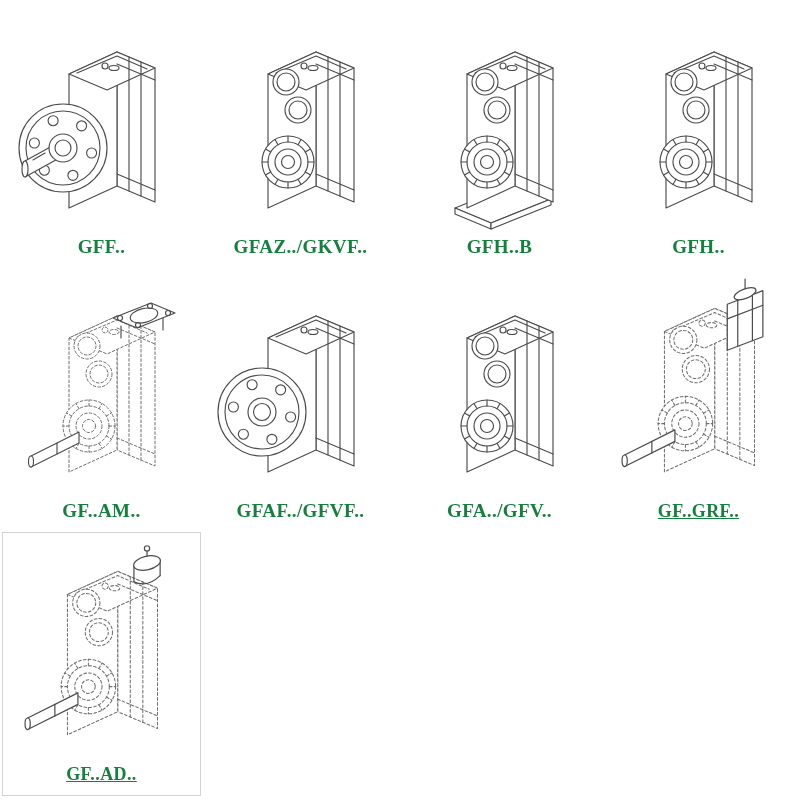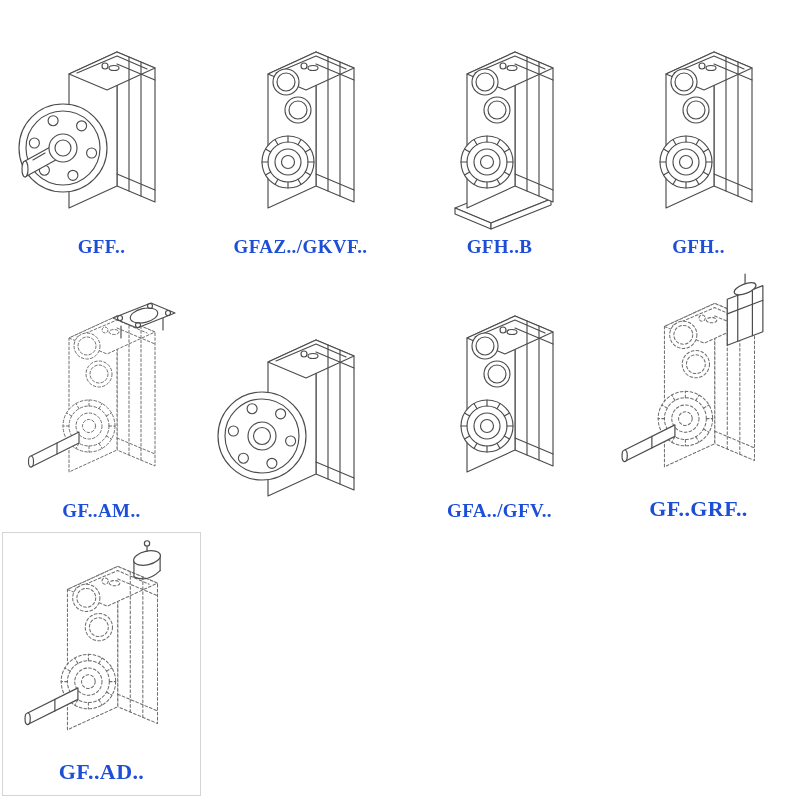--- a/index.html
+++ b/index.html
@@ -9,23 +9,23 @@
   .grid { display:grid; width:100%; height:100%;
           grid-template-columns:repeat(4,1fr);
           grid-template-rows:repeat(3,1fr);
           padding:4px 2px; }
   .cell { display:flex; flex-direction:column; align-items:center;
           justify-content:flex-end; padding:2px 0 10px; }
   .cell.boxed { border:1px solid #d4d4d4; }
   .fig { width:172px; height:212px; flex:0 0 auto; }
   .fig.wide { width:184px; }
   .fig.lg  { width:188px; height:222px; }
-  .caption { margin-top:2px; font-weight:700; font-size:19px; color:#1d4ed8;
+  .caption { margin-top:2px; font-weight:700; font-size:19px; color:#15803d;
              letter-spacing:.4px; white-space:nowrap; }
-  .caption.lg { font-size:22px; }
+  .caption.lg { font-size:18px;text-decoration:underline; }
   
   .fig use { stroke:#4c4c4c; stroke-width:1.15; fill:none;
              stroke-linecap:round; stroke-linejoin:round; }
   .fig use.dash { stroke:#6f6f6f; stroke-width:1; stroke-dasharray:2.6 2.1; }
   .defs { position:absolute; width:0; height:0; overflow:hidden; }
 </style>
 </head>
 <body>
 
 <svg class="defs" aria-hidden="true">
@@ -175,20 +175,21 @@
       <figcaption class="caption">GF..AM..</figcaption>
     </figure>
 
 
     <figure class="cell">
       <svg class="fig wide" viewBox="0 0 170 212">
         <use href="#s-housing"></use>
         <use href="#s-flange"></use>
         <use href="#s-hollow"></use>
       </svg>
+      <figcaption class="caption">GFAF../GFVF..</figcaption>
     </figure>
 
     <figure class="cell">
       <svg class="fig" viewBox="0 0 170 212">
         <use href="#s-housing"></use>
         <use href="#s-bores"></use>
         <use href="#s-bearing"></use>
       </svg>
       <figcaption class="caption">GFA../GFV..</figcaption>
     </figure>

